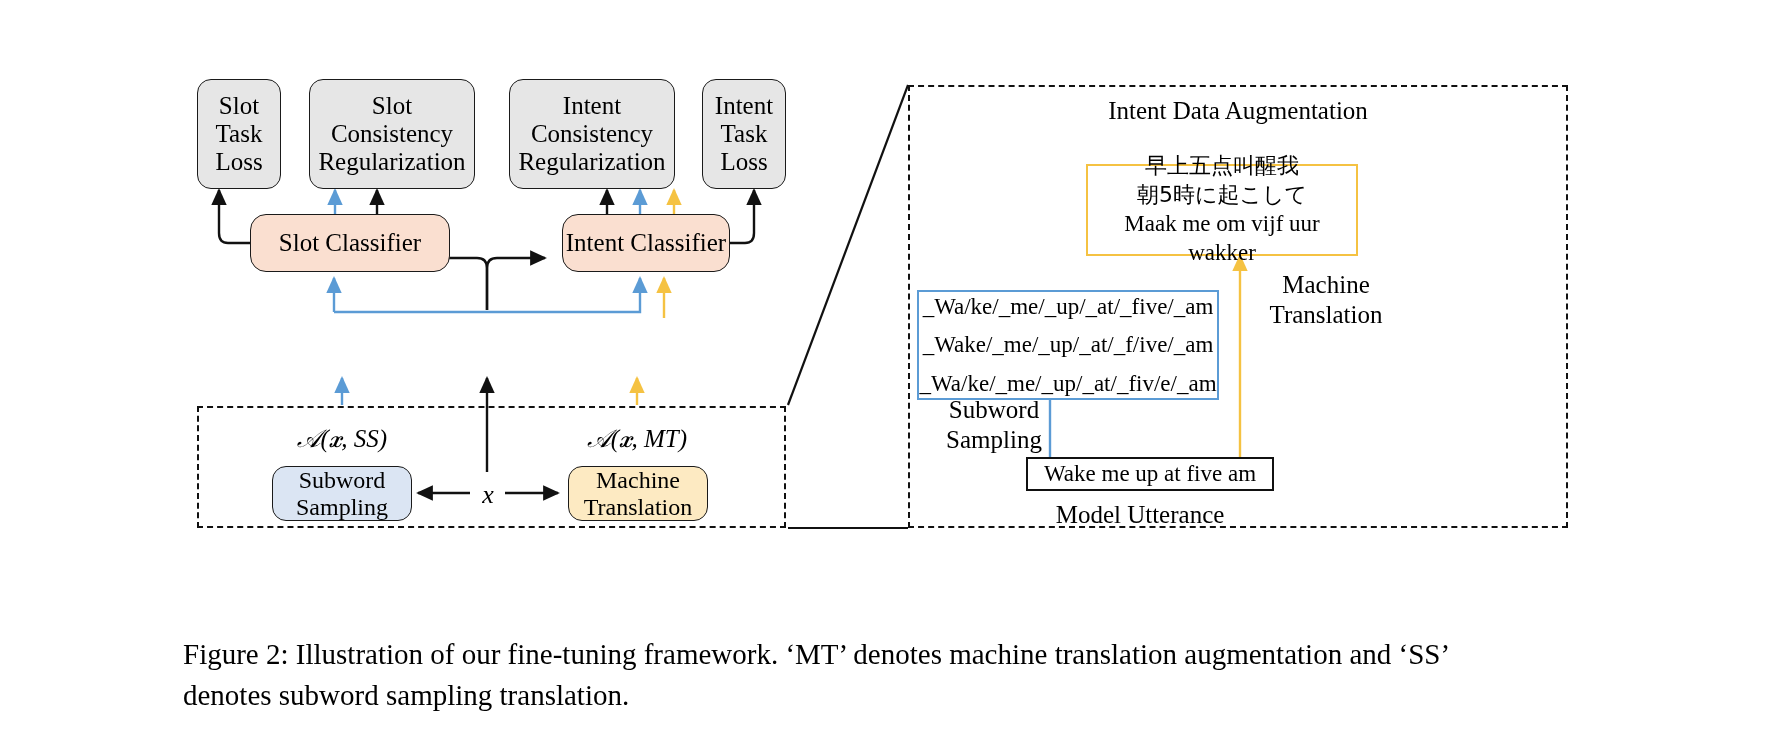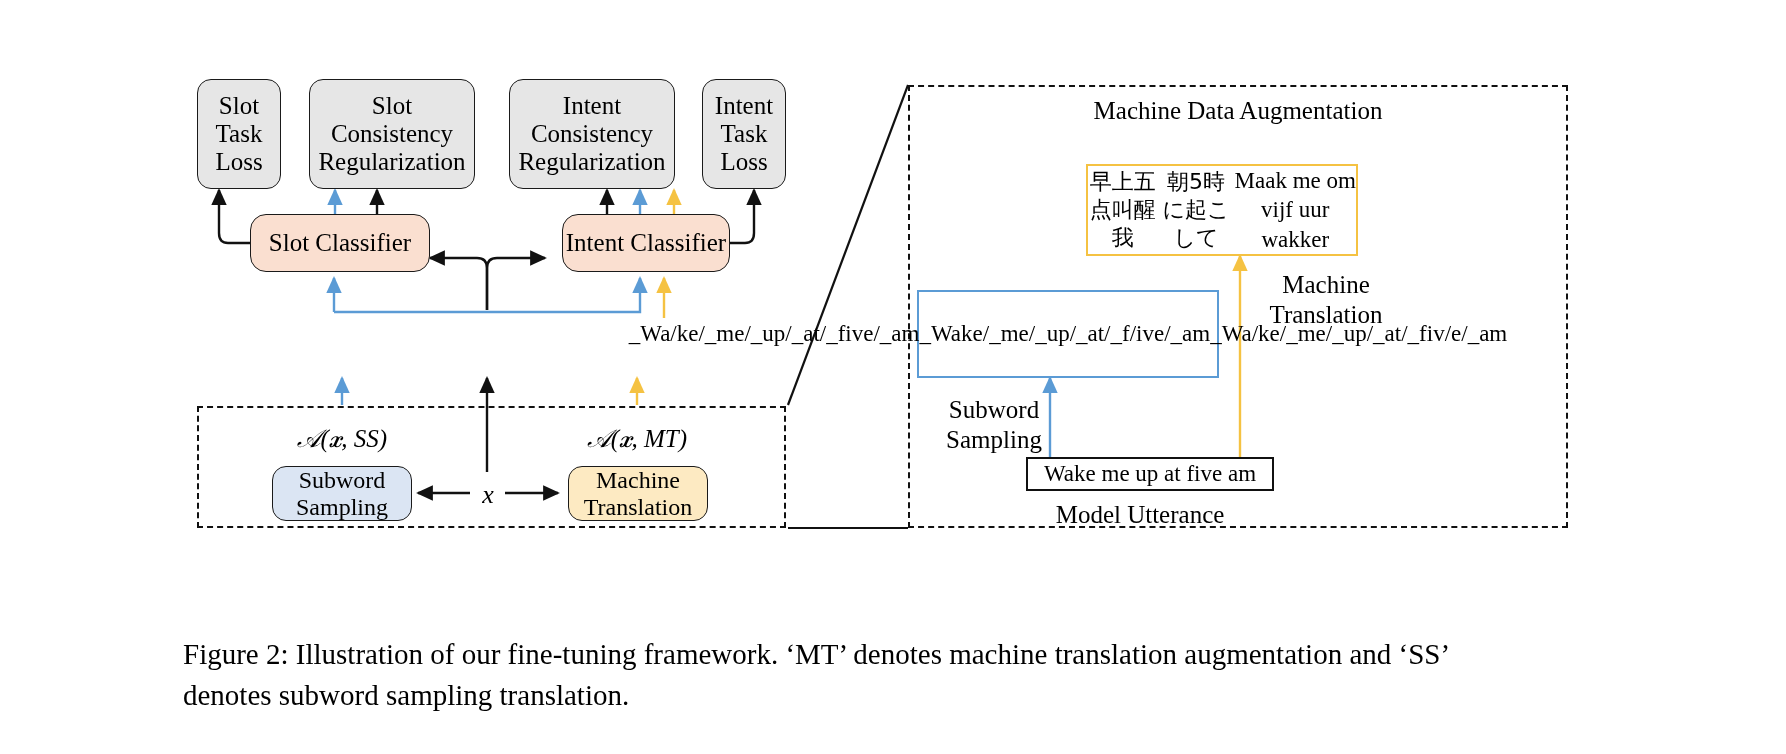--- a/index.html
+++ b/index.html
@@ -25,21 +25,21 @@
   .plm{background:#e2ecd8;border-color:#1a1a1a;font-size:25px;border-radius:14px;}
   .aug-ss{background:#dbe5f3;border-color:#1a1a1a;font-size:24px;border-radius:14px;}
   .aug-mt{background:#fdeac2;border-color:#1a1a1a;font-size:24px;border-radius:14px;}
 
   .plain{position:absolute;font-size:25px;line-height:1.18;text-align:center;}
   .mathx{font-style:italic;font-size:26px;}
   .script{font-family:"Liberation Serif",serif;font-style:italic;font-size:25px;}
 
   .rbox{
     position:absolute;box-sizing:border-box;
-    display:flex;flex-direction:row;
+    display:flex;flex-direction:column;
     align-items:center;justify-content:center;
     background:#fff;text-align:center;line-height:1.28;
   }
   .rbox-blue{border:2.4px solid #5b9bd5;font-size:23px;}
   .rbox-yellow{border:2.6px solid #f5c242;font-size:23px;}
   .rbox-plain{border:2px solid #111;font-size:23px;}
 
   .dashframe{position:absolute;box-sizing:border-box;border:2px dashed #111;}
 
   svg.lay{position:absolute;left:0;top:0;width:1786px;height:754px;pointer-events:none;}
@@ -131,21 +131,21 @@
   </div>
 
   <div class="node rounded loss" style="left:702px;top:79px;width:84px;height:110px;">
     <div>
       <div>Intent</div>
       <div>Task</div>
       <div>Loss</div>
     </div>
   </div>
 
-  <div class="node clf" style="left:250px;top:214px;width:180px;height:58px;">
+  <div class="node clf" style="left:250px;top:214px;width:200px;height:58px;">
     <span>Slot Classifier</span>
   </div>
 
   <div class="node clf" style="left:554px;top:214px;width:168px;height:58px;margin-left:8px;">
     <span>Intent Classifier</span>
   </div>
 
 
   <div class="dashframe" style="left:197px;top:406px;width:589px;height:122px;"></div>
 
@@ -163,29 +163,29 @@
     <div>
       <div>Machine</div>
       <div>Translation</div>
     </div>
   </div>
 
   <div class="plain mathx" style="left:468px;top:480px;width:40px;">x</div>
 
   <div class="dashframe" style="left:908px;top:85px;width:660px;height:443px;"></div>
 
-  <div class="plain" style="left:908px;top:96px;width:660px;">Machine Data Augmentation</div>
+  <div class="plain" style="left:908px;top:96px;width:660px;">Intent Data Augmentation</div>
 
   <div class="rbox rbox-yellow" style="left:1086px;top:164px;width:272px;height:92px;">
     <div class="cjk">早上五点叫醒我</div>
     <div class="cjk">朝5時に起こして</div>
     <div>Maak me om vijf uur wakker</div>
   </div>
 
-  <div class="rbox rbox-blue" style="left:917px;top:290px;width:302px;height:88px;">
+  <div class="rbox rbox-blue" style="left:917px;top:290px;width:302px;height:110px;justify-content:space-between;">
     <div>_Wa/ke/_me/_up/_at/_five/_am</div>
     <div>_Wake/_me/_up/_at/_f/ive/_am</div>
     <div>_Wa/ke/_me/_up/_at/_fiv/e/_am</div>
   </div>
 
   <div class="rbox rbox-plain" style="left:1026px;top:457px;width:248px;height:34px;">
     <div>Wake me up at five am</div>
   </div>
 
   <div class="plain" style="left:1026px;top:500px;width:228px;">Model Utterance</div>

